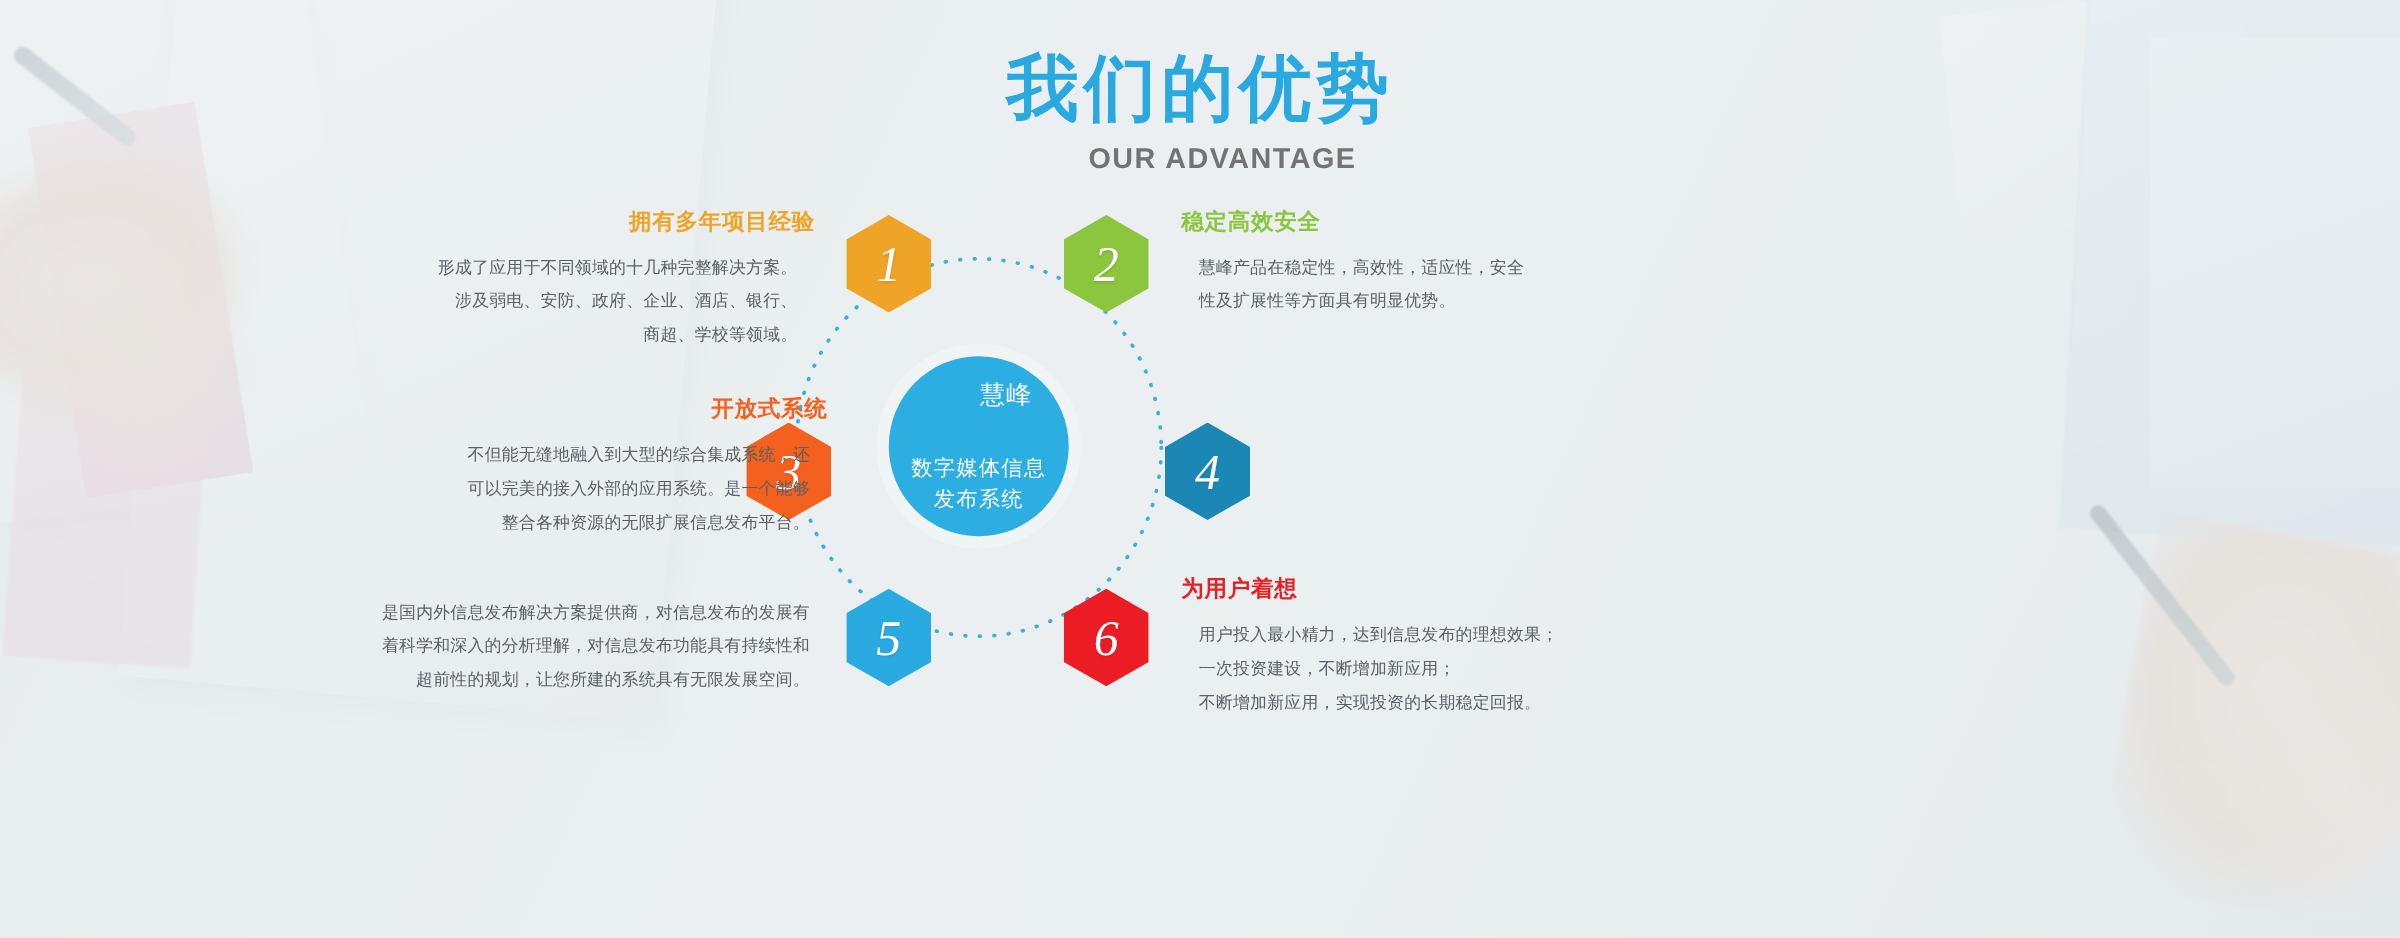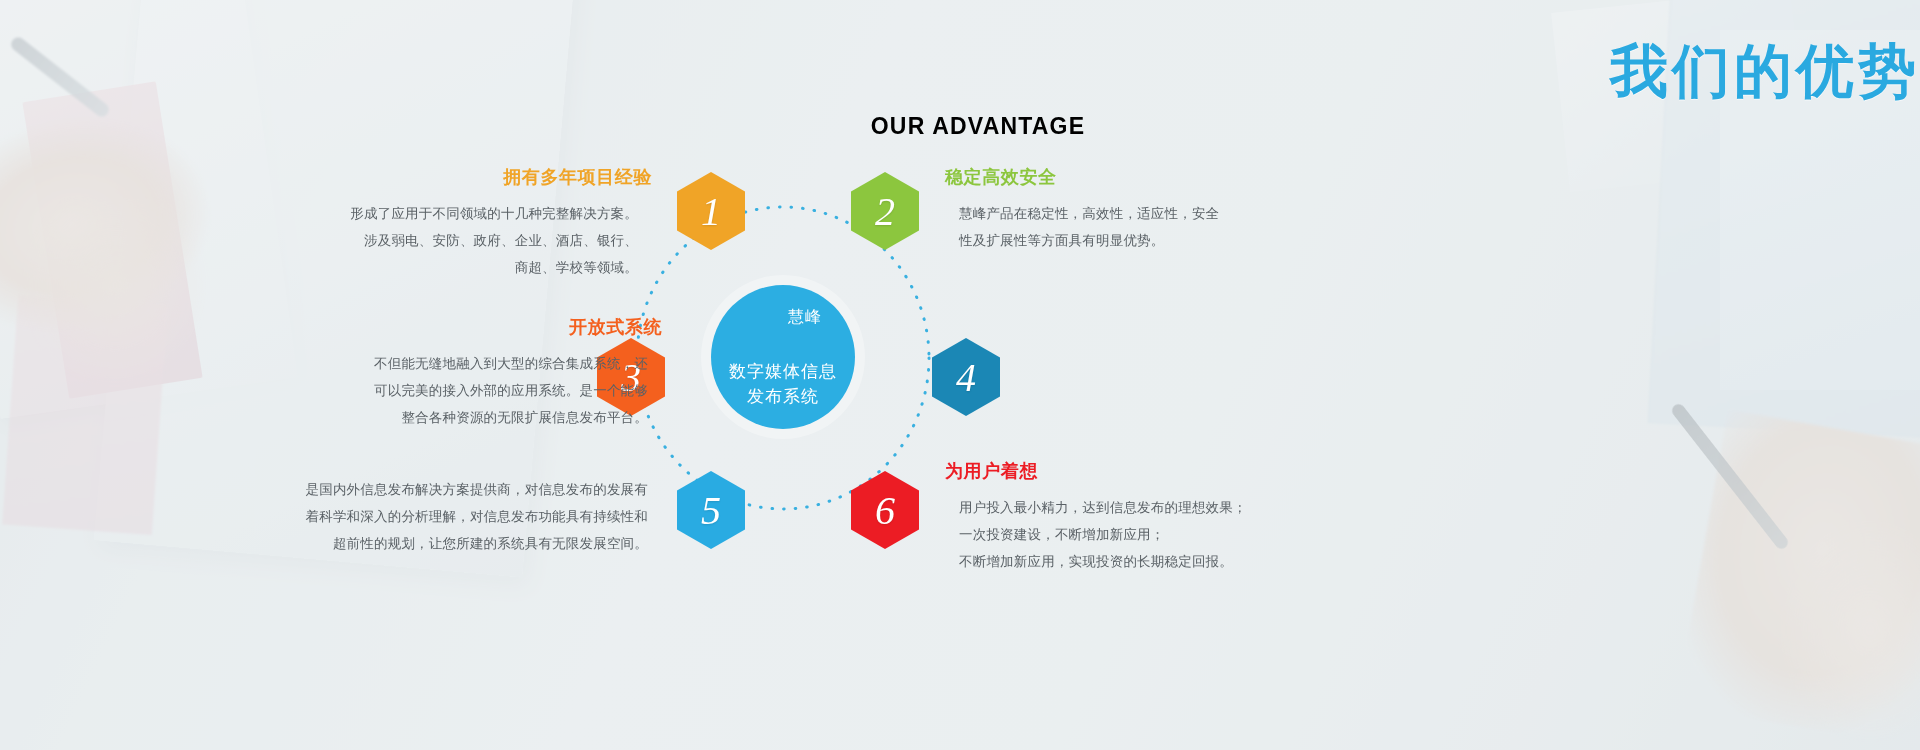--- a/index.html
+++ b/index.html
@@ -48,31 +48,31 @@
     filter:blur(2px);opacity:.85;}
   #bg .pen-r{position:absolute;left:1640px;top:470px;width:180px;height:13px;transform:rotate(52deg);
     background:linear-gradient(90deg,#5d666d,#9aa4ab);border-radius:7px;filter:blur(.7px);opacity:.65;}
   #bg .doc-r{position:absolute;left:1560px;top:0px;width:240px;height:180px;transform:rotate(-6deg);
     background:linear-gradient(150deg,#fafbfc,#e6ebee);opacity:.7;filter:blur(.4px);}
   #bg .veil{position:absolute;inset:0;background:rgba(233,237,239,.62);}
 
   
   #content{position:absolute;inset:0;}
 
-  .title-zh{position:absolute;left:0;right:0;top:42px;text-align:right;
+  .title-zh{position:absolute;left:0;right:0;top:42px;text-align:center;
     font-size:58px;font-weight:bold;color:#2aa9e0;letter-spacing:4px;line-height:1;
     text-shadow:0 1px 0 rgba(255,255,255,.6);}
   .title-en{position:absolute;left:0;right:0;top:113px;text-align:center;
     font-size:23px;font-weight:bold;color:#33383c;letter-spacing:1.2px;}
 
   
   .center-circle{position:absolute;left:711px;top:285px;width:144px;height:144px;border-radius:50%;
     background:#2caee2;display:flex;flex-direction:column;align-items:center;justify-content:center;
     color:#ffffff;box-shadow:0 0 0 10px rgba(255,255,255,.32);}
-  .center-circle .l1{font-size:16px;line-height:1.45;letter-spacing:1px;margin-left:44px;}
+  .center-circle .l1{font-size:20px;line-height:1.45;letter-spacing:1px;margin-left:44px;}
   .center-circle .l2{font-size:17px;line-height:1.45;letter-spacing:1px;margin-top:32px;}
   .center-circle .l3{font-size:17px;line-height:1.45;letter-spacing:1px;}
 
   
   .ring{position:absolute;left:633px;top:203px;width:300px;height:310px;}
 
   
   .hex{position:absolute;width:68px;height:78px;
     clip-path:polygon(50% 0%,100% 25%,100% 75%,50% 100%,0% 75%,0% 25%);
     display:flex;align-items:center;justify-content:center;}
@@ -118,21 +118,21 @@
   <div class="pen"></div>
   <div class="hand-r"></div>
   <div class="hand-r2"></div>
   <div class="pen-r"></div>
   <div class="veil"></div>
 </div>
 
 <div id="content">
 
   <div class="title-zh" style="color: rgb(42, 169, 224);">我们的优势</div>
-  <div class="title-en" style="color: #000000; padding-left: 36px;">OUR ADVANTAGE</div>
+  <div class="title-en" style="color: #737373; padding-left: 36px;">OUR ADVANTAGE</div>
 
   <svg class="ring" viewBox="0 0 300 310">
     <ellipse cx="150" cy="155" rx="146" ry="151" fill="none" stroke="#39b0e0" stroke-width="3" stroke-linecap="round" stroke-dasharray="0.6 11"></ellipse>
   </svg>
 
   <div class="center-circle" style="background: rgb(44, 174, 226);">
     <div class="l1">慧峰</div>
     <div class="l2">数字媒体信息</div>
     <div class="l3">发布系统</div>
   </div>

